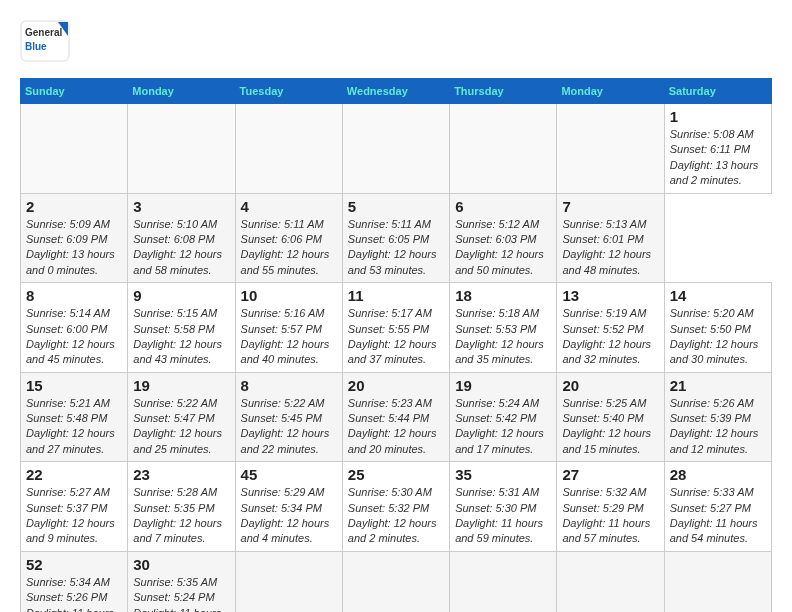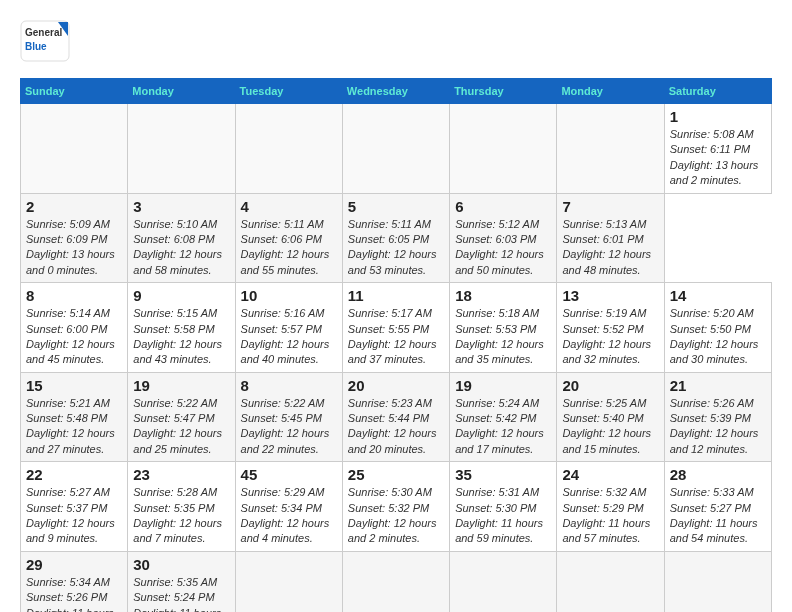--- a/index.html
+++ b/index.html
@@ -218,31 +218,31 @@
         </td>
         <td>
           <span class="day-number">25</span>
           <div class="day-info">Sunrise: 5:30 AM<br>Sunset: 5:32 PM<br>Daylight: 12 hours<br>and 2 minutes.</div>
         </td>
         <td>
           <span class="day-number">35</span>
           <div class="day-info">Sunrise: 5:31 AM<br>Sunset: 5:30 PM<br>Daylight: 11 hours<br>and 59 minutes.</div>
         </td>
         <td>
-          <span class="day-number">24</span>
+          <span class="day-number">27</span>
           <div class="day-info">Sunrise: 5:32 AM<br>Sunset: 5:29 PM<br>Daylight: 11 hours<br>and 57 minutes.</div>
         </td>
         <td>
           <span class="day-number">28</span>
           <div class="day-info">Sunrise: 5:33 AM<br>Sunset: 5:27 PM<br>Daylight: 11 hours<br>and 54 minutes.</div>
         </td>
       </tr>
       <tr>
         <td>
-          <span class="day-number">29</span>
+          <span class="day-number">52</span>
           <div class="day-info">Sunrise: 5:34 AM<br>Sunset: 5:26 PM<br>Daylight: 11 hours<br>and 52 minutes.</div>
         </td>
         <td>
           <span class="day-number">30</span>
           <div class="day-info">Sunrise: 5:35 AM<br>Sunset: 5:24 PM<br>Daylight: 11 hours<br>and 49 minutes.</div>
         </td>
         <td class="empty-cell"></td>
         <td class="empty-cell"></td>
         <td class="empty-cell"></td>
         <td class="empty-cell"></td>

